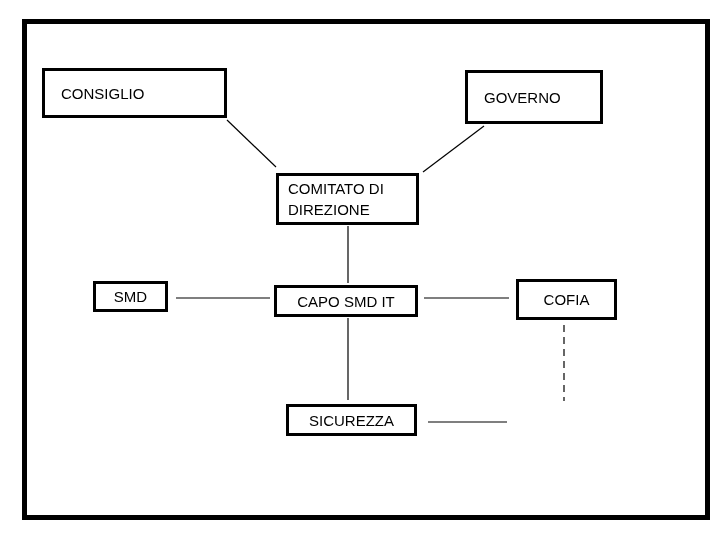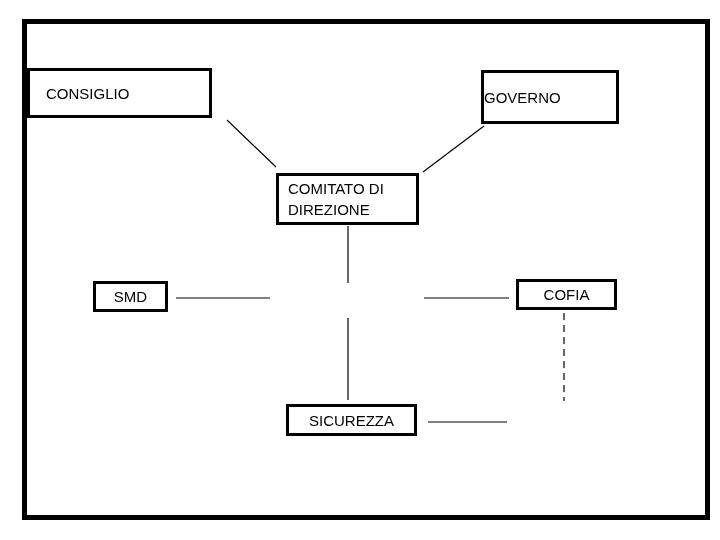--- a/index.html
+++ b/index.html
@@ -47,26 +47,26 @@
     white-space: nowrap;
   }
   .node.multiline {
     align-items: flex-start;
     text-align: left;
   }
   .node.single {
     align-items: center;
     text-align: center;
   }
-  .n-consiglio { left: 27px;  top: 68px;  width: 185px; height: 50px; padding-left: 16px; }
-  .n-governo   { left: 481px; top: 70px;  width: 138px; height: 54px; }
+  .n-consiglio { left: 42px;  top: 68px;  width: 185px; height: 50px; padding-left: 16px; }
+  .n-governo   { left: 465px; top: 70px;  width: 138px; height: 54px; padding-left: 16px; }
   .n-comitato  { left: 276px; top: 173px; width: 143px; height: 52px; padding-left: 9px; }
   .n-smd       { left: 93px;  top: 281px; width: 75px;  height: 31px; }
   .n-capo      { left: 274px; top: 285px; width: 144px; height: 32px; }
-  .n-cofia     { left: 516px; top: 279px; width: 101px; height: 31px; }
+  .n-cofia     { left: 516px; top: 279px; width: 101px; height: 41px; }
   .n-comanfor  { left: 286px; top: 404px; width: 131px; height: 32px; }
   .n-smfmp     { left: 511px; top: 404px; width: 104px; height: 32px; }
 </style>
 </head>
 <body>
 
 <div class="page">
 
   <div class="frame"></div>
 
@@ -91,20 +91,23 @@
 
   <div class="node single n-smd">
     <span>SMD</span>
   </div>
 
   <div class="node multiline n-comitato">
     <span>COMITATO DI</span>
     <span>DIREZIONE</span>
   </div>
 
+  <div class="node single n-capo">
+    <span>CAPO SMD IT</span>
+  </div>
 
   <div class="node single n-cofia">
     <span>COFIA</span>
   </div>
 
   <div class="node single n-comanfor">
     <span>SICUREZZA</span>
   </div>
 
 

